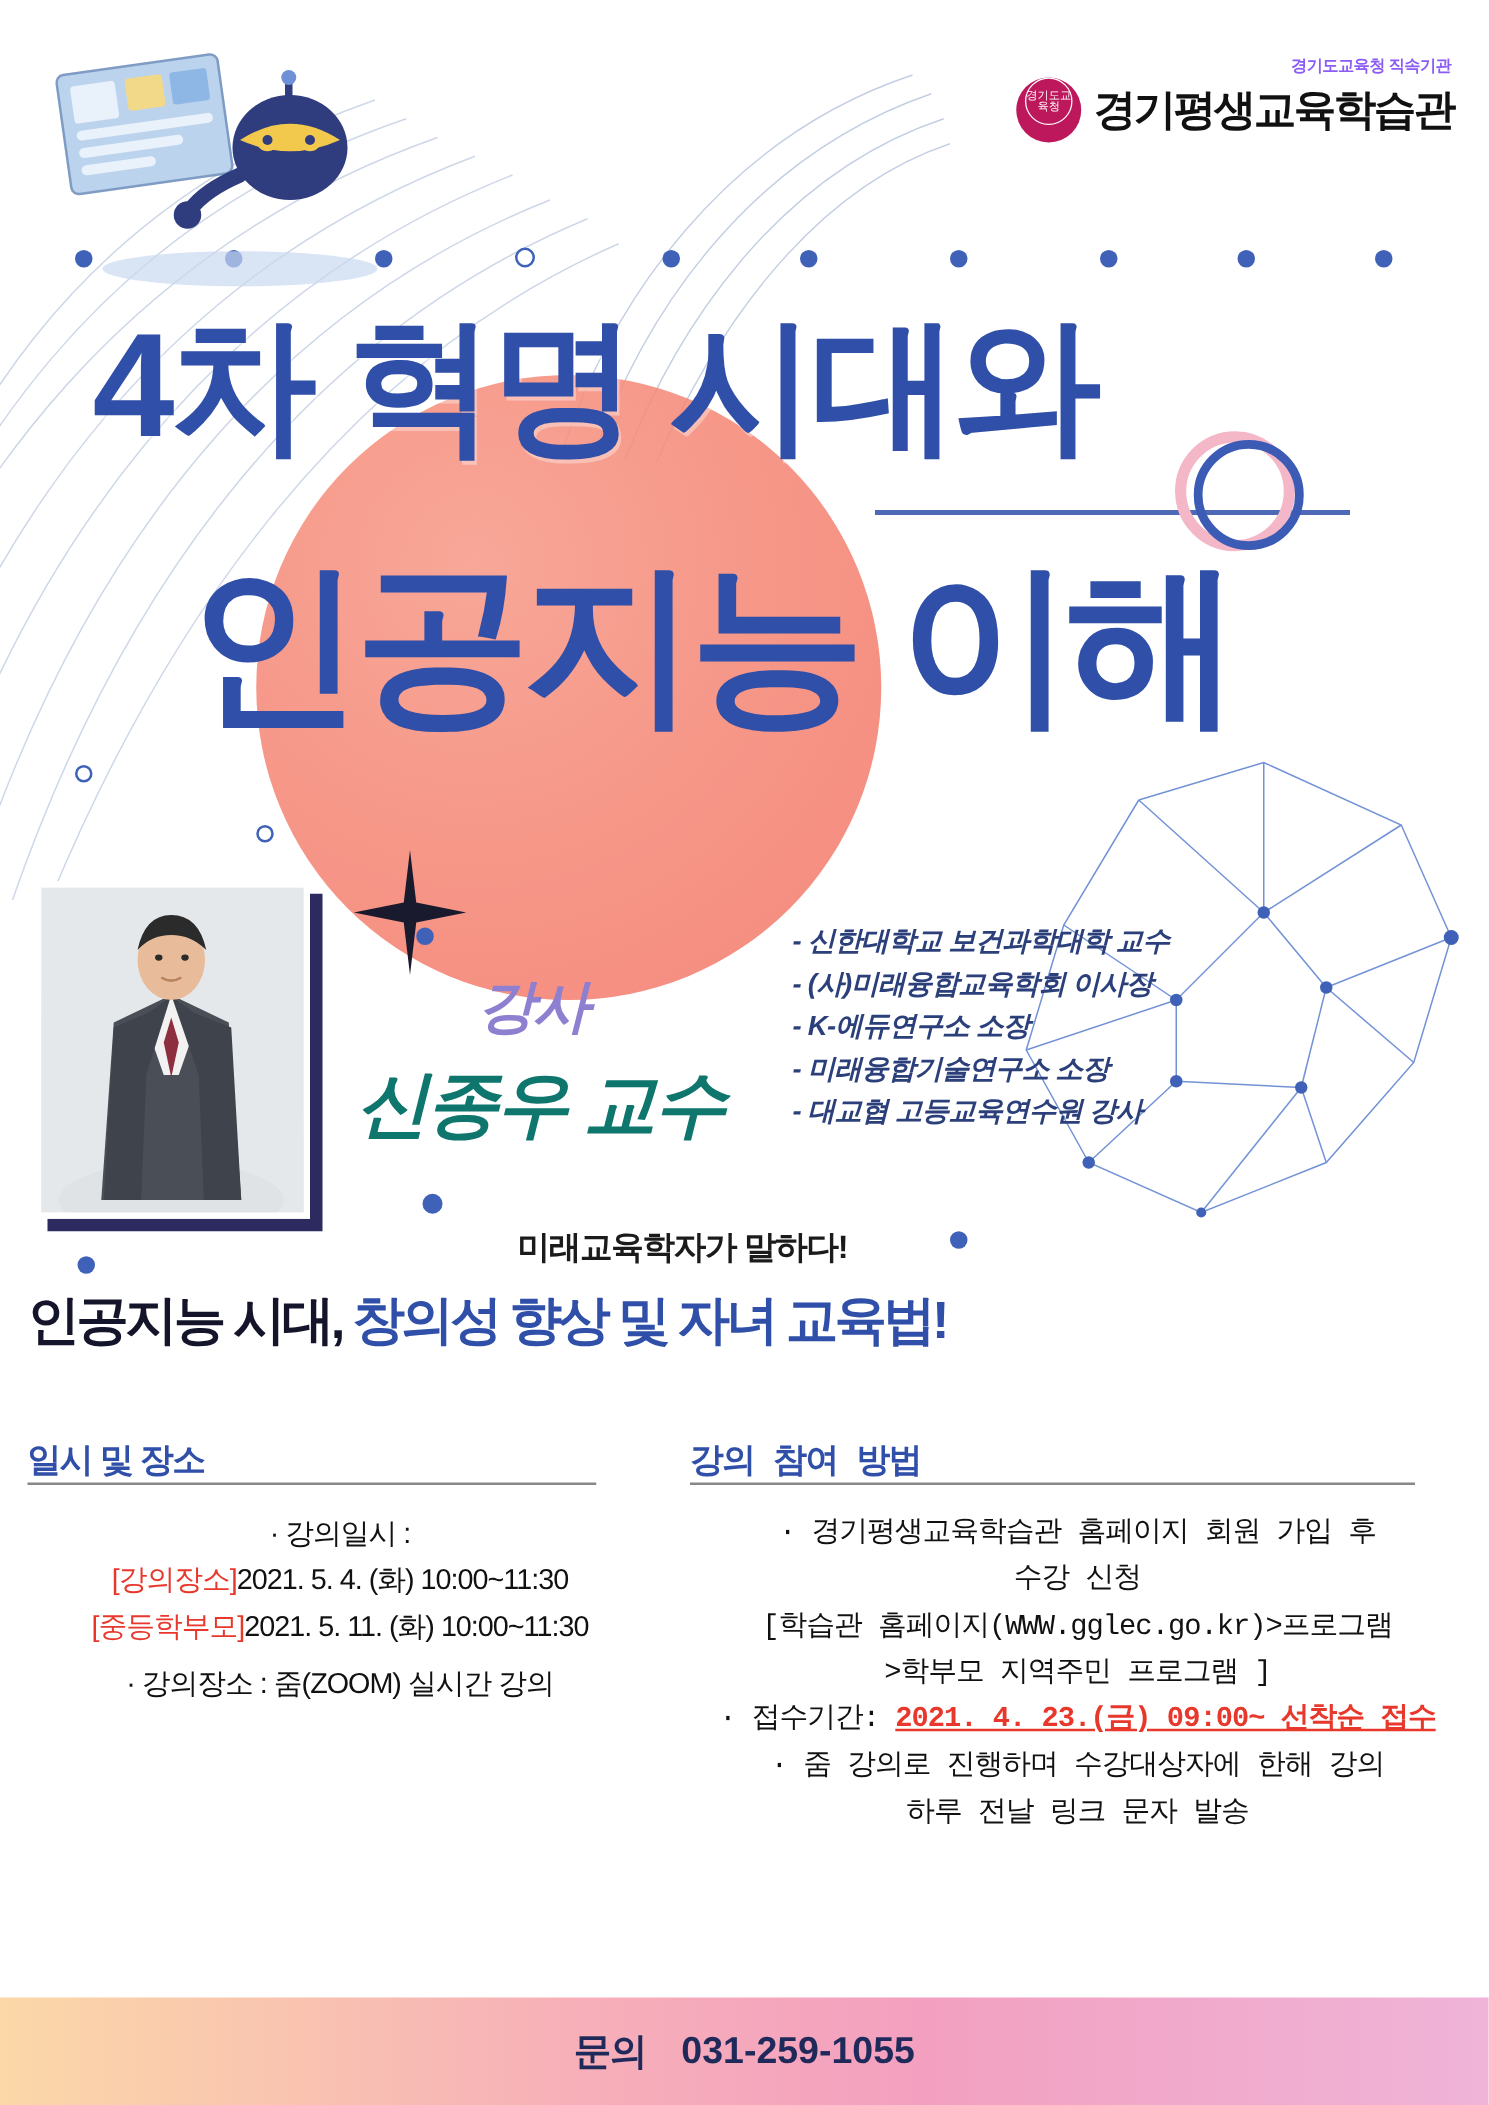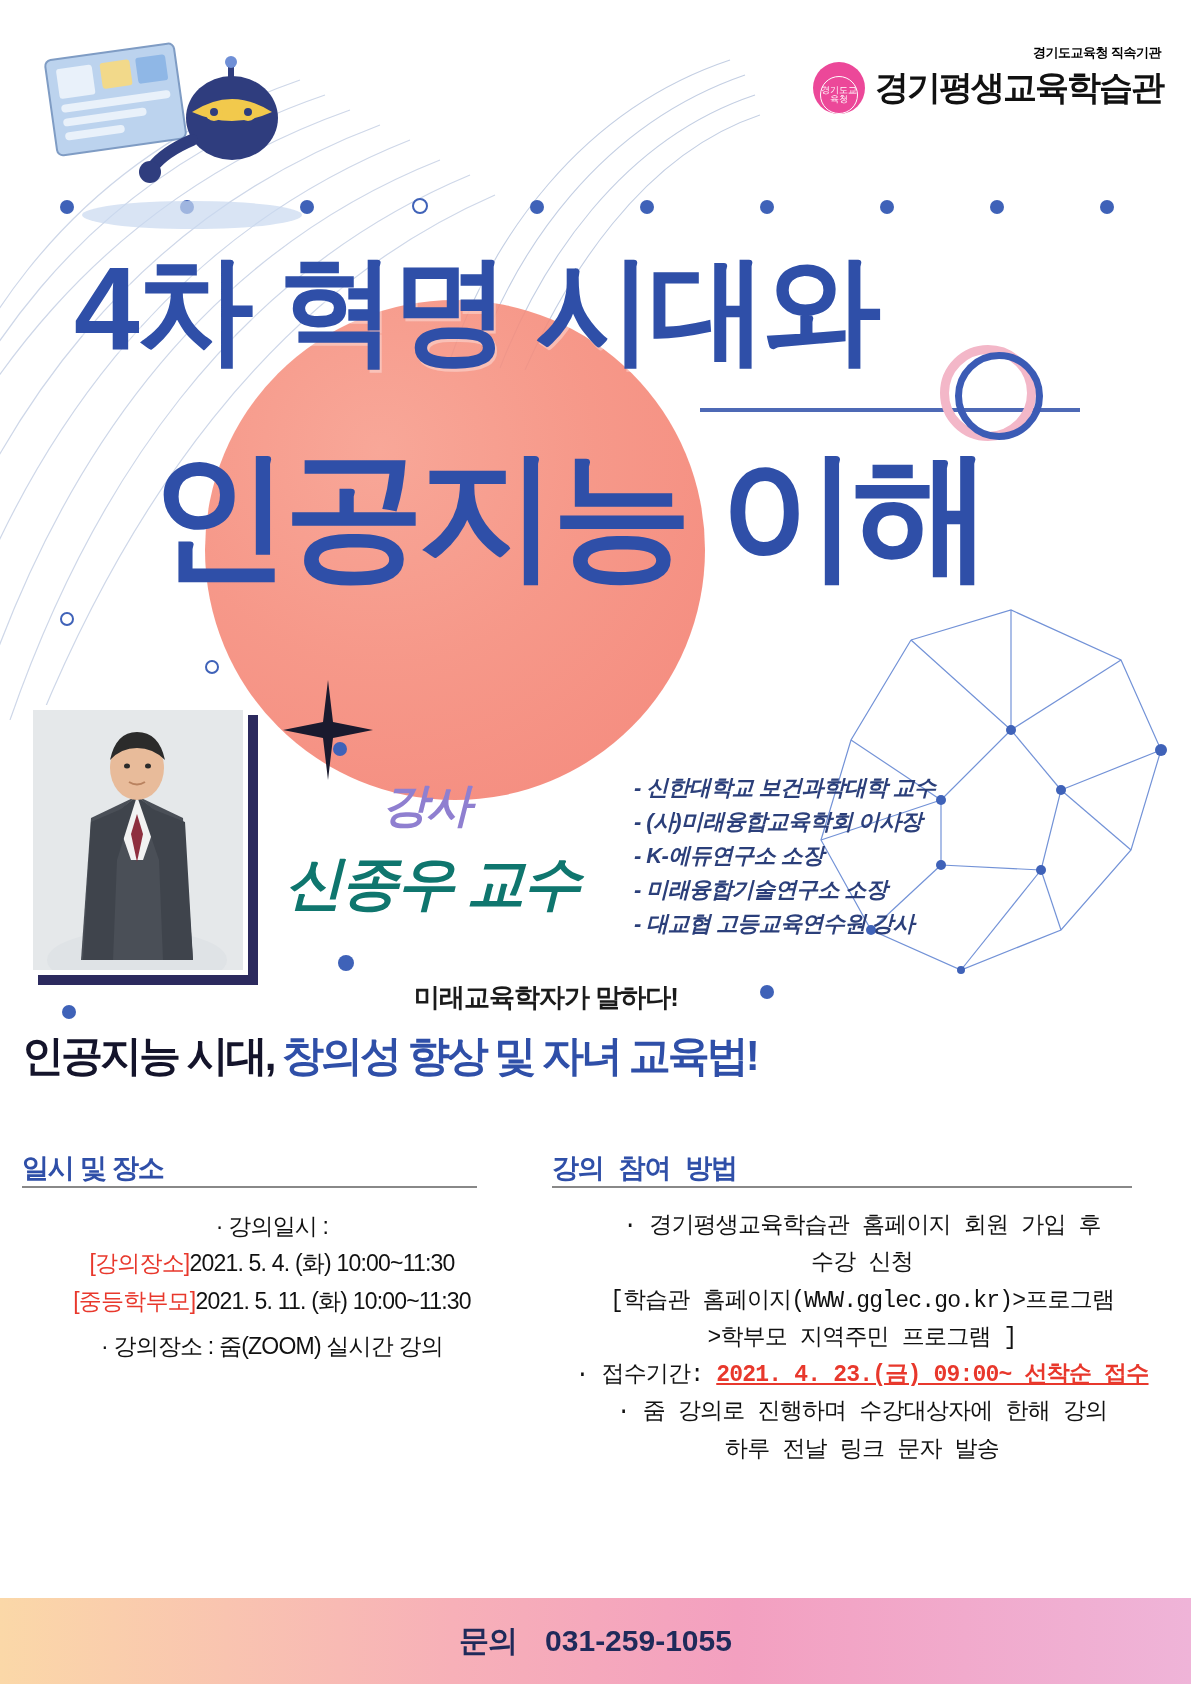--- a/index.html
+++ b/index.html
@@ -33,26 +33,26 @@
   .dot-row { position: absolute; top: 196px; left: 60px; width: 1060px; height: 22px; }
   .dot { position: absolute; border-radius: 50%; }
 
   
   .logo-wrap {
     position: absolute; right: 28px; top: 42px;
     display: flex; align-items: center; gap: 10px;
   }
   .logo-sub {
     position: absolute; right: 30px; top: 44px;
-    font-size: 13px; font-weight: bold; color: #000000; letter-spacing: -0.5px;
+    font-size: 13px; font-weight: bold; color: #8b5cf6; letter-spacing: -0.5px;
   }
   .logo-emblem {
     width: 52px; height: 52px; border-radius: 50%;
-    background: #ec4899;
-    display: flex; align-items: flex-end; justify-content: center;
+    background: #be185d;
+    display: flex; align-items: flex-start; justify-content: center;
     position: relative;
   }
   .logo-emblem .inner {
     width: 38px; height: 38px; border-radius: 50%;
     border: 1.5px solid #fff;
     display: flex; align-items: center; justify-content: center;
     color: #fff; font-size: 9px; text-align: center; line-height: 1.05;
   }
   .logo-text {
     font-size: 34px; font-weight: bold; letter-spacing: -2px; color: #111;
@@ -109,21 +109,21 @@
     position: absolute; left: 382px; top: 775px;
     font-size: 46px; font-weight: bold; font-style: italic;
     color: #8f7fd0; letter-spacing: -2px;
   }
   .lect-name {
     position: absolute; left: 285px; top: 845px;
     font-size: 58px; font-weight: bold; font-style: italic;
     color: #0f766e; letter-spacing: -2px;
   }
   .credits {
-    position: absolute; left: 634px; top: 771px;
+    position: absolute; left: 634px; top: 736px;
     font-size: 22px; font-weight: bold; font-style: italic;
     color: #2b3f7a; line-height: 1.55; letter-spacing: -0.6px;
   }
 
   
   .pre-head {
     position: absolute; left: 414px; top: 980px;
     font-size: 26px; font-weight: bold; color: #1b1b1b; letter-spacing: -1px;
   }
   .big-head {

